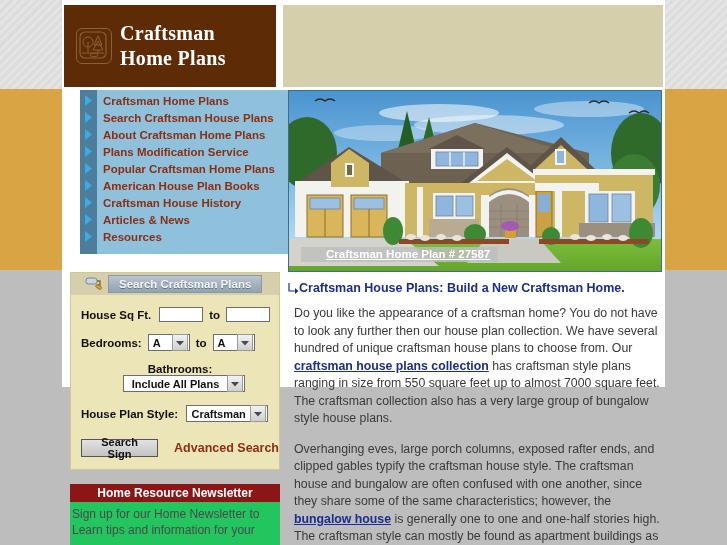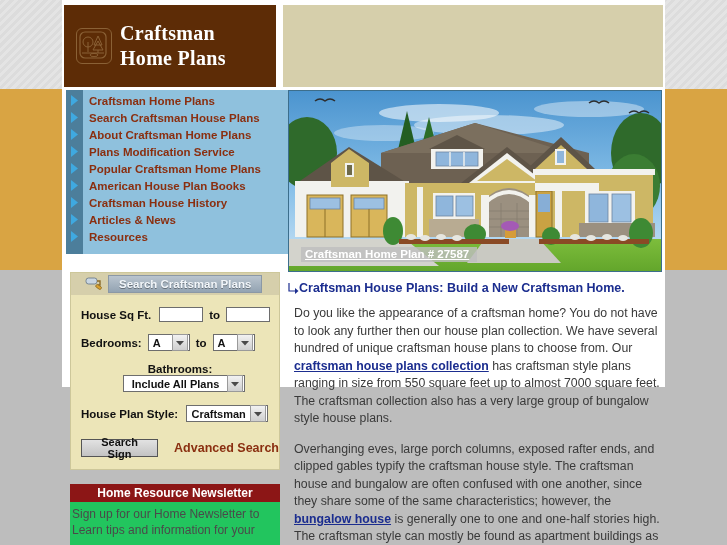--- a/index.html
+++ b/index.html
@@ -63,21 +63,21 @@
     letter-spacing: 0.3px;
   }
   #brand-title .l2 { display:block; }
   #banner {
     position: absolute; left: 221px; top: 0px; width: 380px; height: 82px;
     background: #d6cfab;
   }
 
   
   #nav {
-    position: absolute; left: 4px; top: 90px; width: 222px; height: 164px;
+    position: absolute; left: 18px; top: 90px; width: 222px; height: 164px;
     background: #8fc1dd;
     overflow: hidden;
   }
   #nav-rail {
     position: absolute; left: 0; top: 0; width: 17px; height: 164px;
     background: #4c7e9b;
   }
   #nav-list { position: absolute; left: 0; top: 2px; width: 222px; }
   .nav-item {
     height: 17px; display: flex; align-items: center; cursor: pointer;
@@ -98,21 +98,21 @@
     position: absolute; left: 226px; top: 90px; width: 374px; height: 182px;
     border: 1px solid #3c6e8c;
     box-sizing: border-box;
     overflow: hidden;
     background: #6fb0e0;
   }
   #hero svg { display:block; }
   #hero-caption {
     position: absolute; left: 12px; bottom: 9px;
     background: rgba(190,190,190,0.82);
-    padding: 1px 8px 2px 4px;
+    padding: 1px 8px 2px 25px;
     color: #ffffff; font-size: 11.5px; font-weight: bold;
     text-decoration: underline;
     white-space: nowrap;
     cursor: pointer;
   }
 
   
   #search-panel {
     position: absolute; left: 8px; top: 272px; width: 210px; height: 198px;
     background: #ece5b8;

